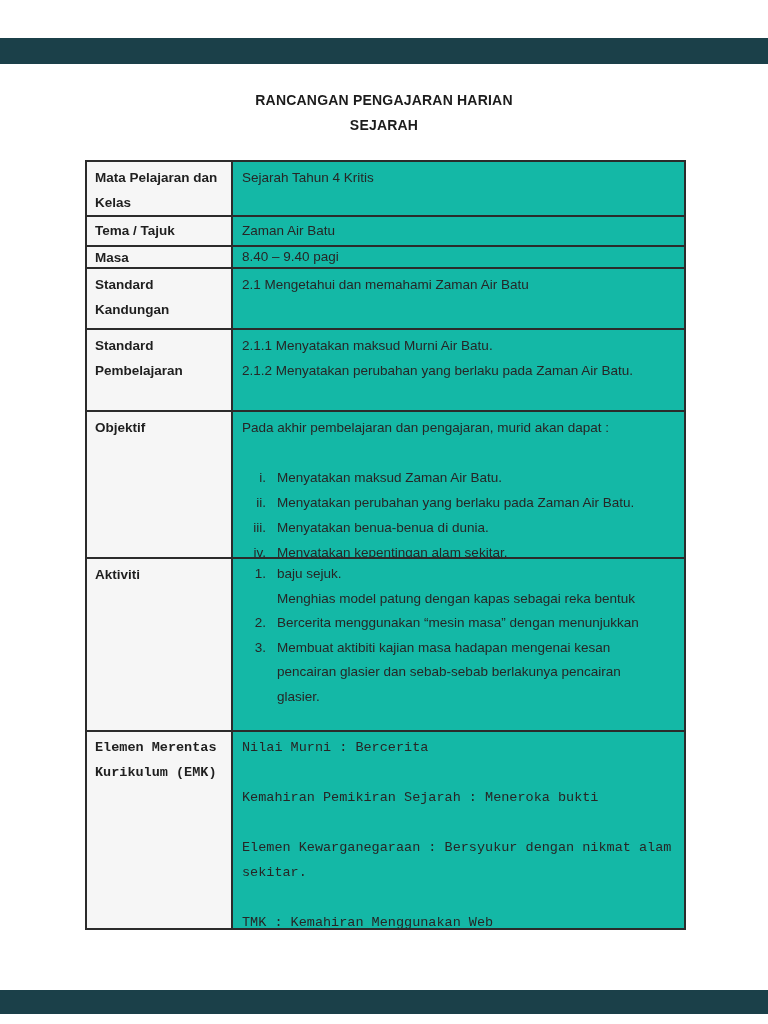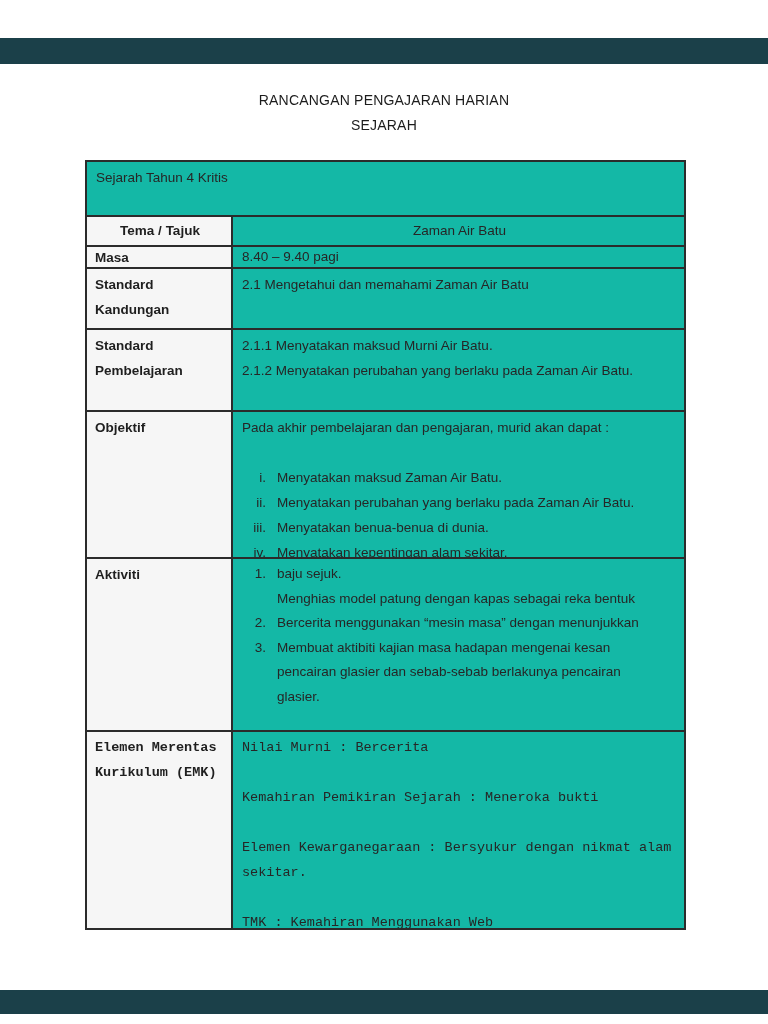--- a/index.html
+++ b/index.html
@@ -5,36 +5,36 @@
   html,body{margin:0;padding:0;background:#ffffff;}
   .page{
     position:relative;width:768px;height:1024px;background:#ffffff;overflow:hidden;
     font-family:"Liberation Sans",sans-serif;color:#262626;
   }
   .viewer-bar{position:absolute;left:0;width:768px;background:#1b4049;}
   .bar-top{top:38px;height:26px;}
   .bar-bottom{top:990px;height:24px;}
   .titles{
     position:absolute;top:88px;left:0;width:100%;text-align:center;
-    font-weight:normal;font-size:14px;color:#1c1c1c;letter-spacing:.2px;
+    font-weight:bold;font-size:14px;color:#1c1c1c;letter-spacing:.2px;
   }
   .titles .t-line{line-height:25px;}
   .doc-table{
     position:absolute;left:85px;top:160px;width:601px;
     border:2px solid #2b2b2b;box-sizing:border-box;font-size:13.5px;
   }
   .t-row{display:flex;box-sizing:border-box;border-bottom:2px solid #2b2b2b;overflow:hidden;}
   .t-row:last-child{border-bottom:none;}
   .cell{box-sizing:border-box;overflow:hidden;}
   .cell-l{
     width:146px;flex:none;border-right:2px solid #2b2b2b;background:#f6f6f6;
     font-weight:bold;color:#1f1f1f;padding:3px 6px 0 8px;line-height:25px;
   }
   .cell-r{flex:1;background:#14b8a6;padding:3px 7px 3px 9px;line-height:25px;}
-  .row-1{height:55px;} .row-2{height:30px;text-align:center;} .row-3{height:22px;align-items:center;}
+  .row-1{height:55px;} .row-2{height:30px;} .row-3{height:22px;align-items:center;}
   .row-4{height:61px;} .row-5{height:82px;} .row-6{height:147px;}
   .row-7{height:173px;} .row-8{height:196px;font-family:Liberation Mono, monospace;}
   .row-2 .cell{line-height:23px;padding-top:2px;}
   .row-3 .cell{line-height:19px;padding-top:1px;}
   .row-7 .cell-r{line-height:24.5px;}
   .li{display:flex;}
   .li .marker{width:24px;flex:none;text-align:right;}
   .li .li-text{margin-left:11px;}
 </style>
 </head>
@@ -43,20 +43,24 @@
 <div class="page">
   <div class="viewer-bar bar-top" style="background: rgb(27, 64, 73);"></div>
 
   <div class="titles">
     <div class="t-line">RANCANGAN PENGAJARAN HARIAN</div>
     <div class="t-line">SEJARAH</div>
   </div>
 
   <div class="doc-table">
       <div class="t-row row-1">
+        <div class="cell cell-l">
+          <div class="txt-line">Mata Pelajaran dan</div>
+          <div class="txt-line">Kelas</div>
+        </div>
         <div class="cell cell-r">
           <div class="txt-line">Sejarah Tahun 4 Kritis</div>
         </div>
       </div>
       <div class="t-row row-2">
         <div class="cell cell-l">
           <div class="txt-line">Tema / Tajuk</div>
         </div>
         <div class="cell cell-r">
           <div class="txt-line">Zaman Air Batu</div>

